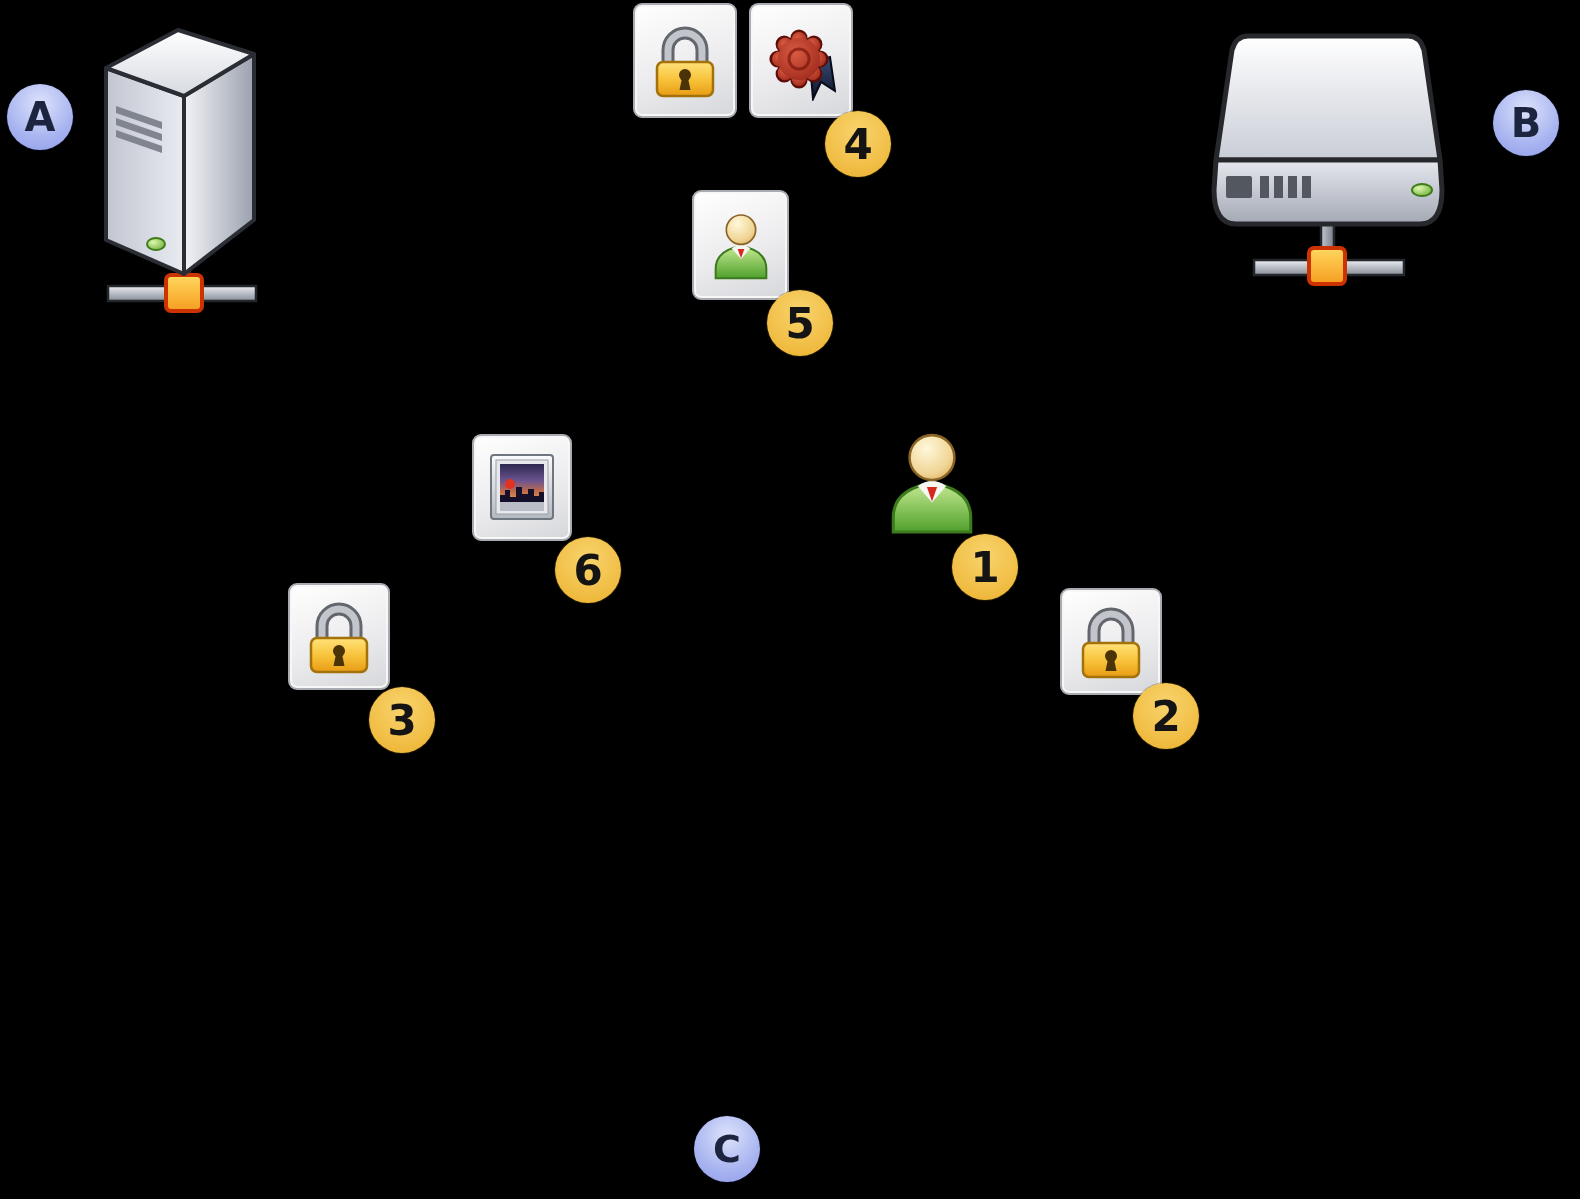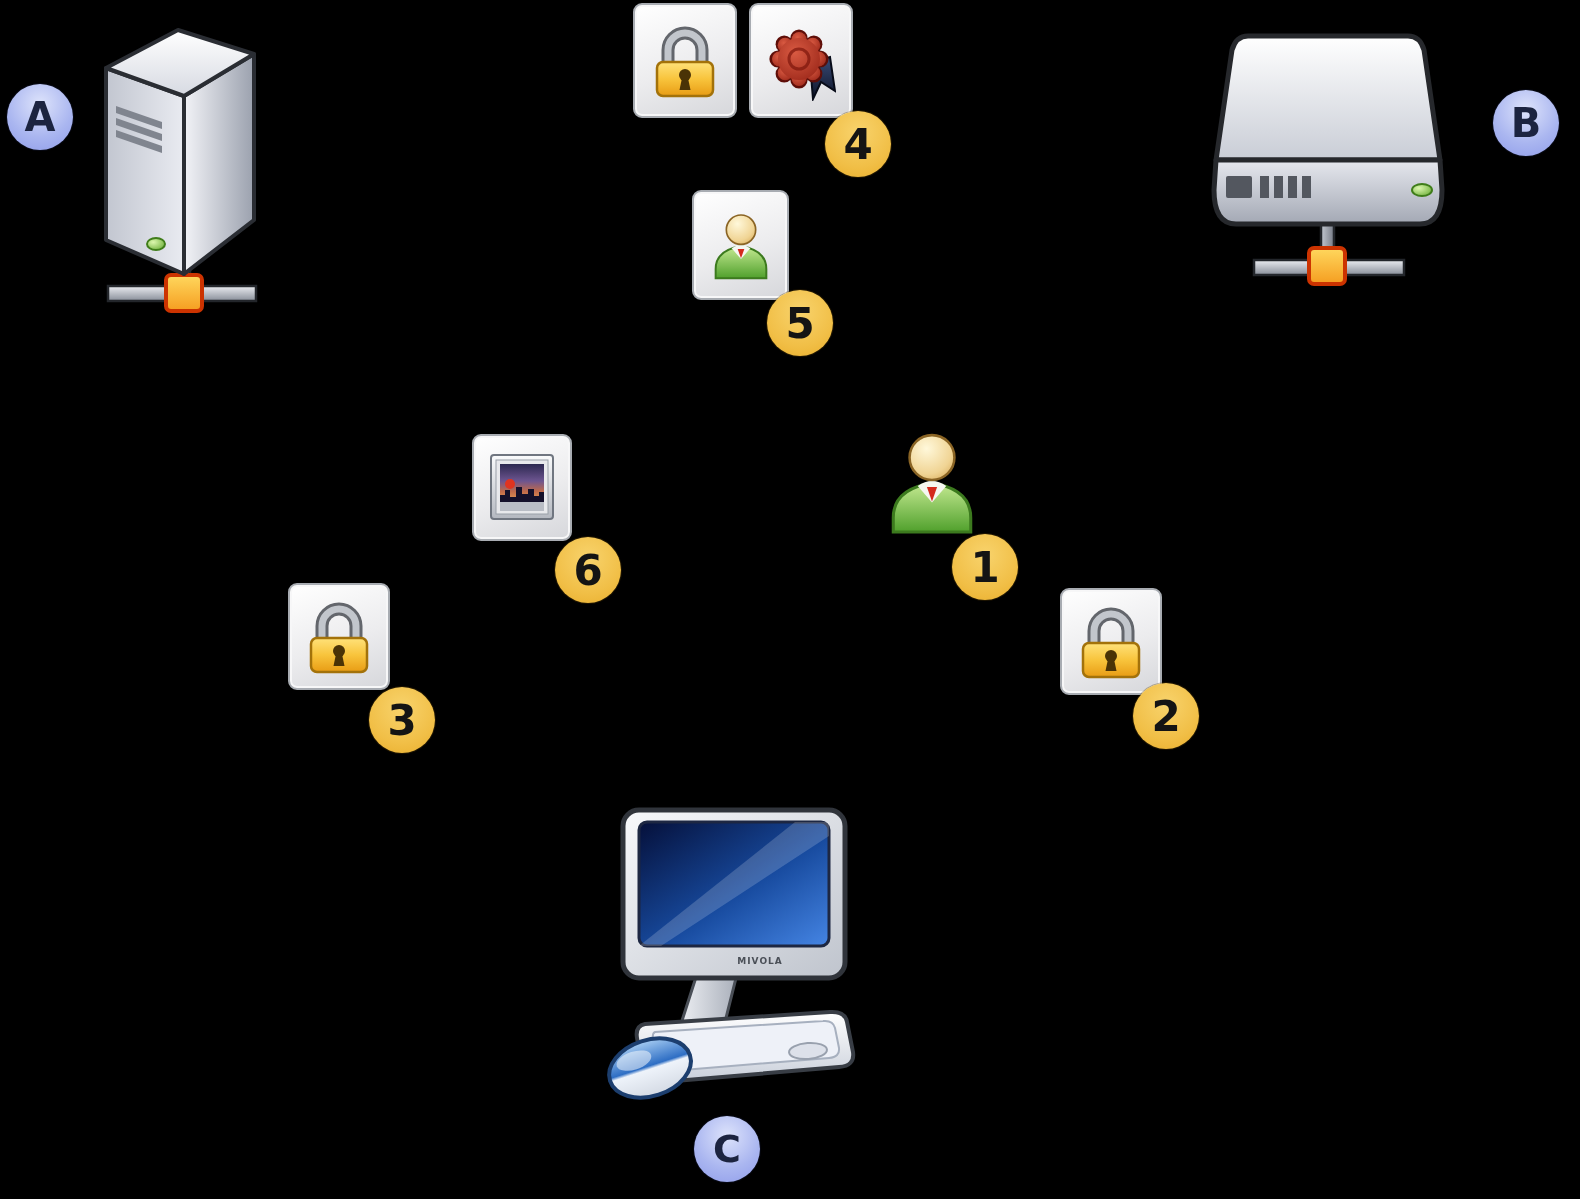--- a/index.html
+++ b/index.html
@@ -270,32 +270,16 @@
       <path d="M 14,44 L 14,26 A 17,17 0 0 1 48,26 L 48,44" fill="none" stroke="#63666c" stroke-width="13"></path>
       <path d="M 14,44 L 14,26 A 17,17 0 0 1 48,26 L 48,44" fill="none" stroke="#c2c6cc" stroke-width="7"></path>
       <rect x="3" y="38" width="56" height="34" rx="6" fill="url(#gGold)" stroke="#a3720a" stroke-width="2.5"></rect>
       <circle cx="31" cy="51" r="6" fill="#4a3306"></circle>
       <path d="M 28,54 L 34,54 L 36.5,66 L 25.5,66 Z" fill="#4a3306"></path>
     </svg>
   </div>
 
   <div class="badge number" style="left:369px;top:687px">3</div>
 
-  <div class="icon-wrap" style="left:595px;top:806px">
-    <svg width="265" height="300" viewBox="0 0 265 300">
-      <path d="M 102,168 L 142,168 L 128,224 L 84,224 Z" fill="url(#gStand)" stroke="#4a4f57" stroke-width="3"></path>
-      <rect x="28" y="4" width="222" height="168" rx="16" fill="url(#gMon)" stroke="#30343b" stroke-width="5"></rect>
-      <rect x="44" y="16" width="190" height="124" rx="8" fill="url(#gScr)" stroke="#1d2742" stroke-width="3"></rect>
-      <path d="M 44,140 L 200,16 L 234,16 L 234,30 L 66,140 Z" fill="#ffffff" opacity="0.18"></path>
-      <text x="165" y="158" text-anchor="middle" font-size="9" letter-spacing="1" fill="#4a4f57" font-weight="bold">MIVOLA</text>
-      <path d="M 50,218 L 235,206 Q 250,205 252,216 L 258,246 Q 260,260 244,261 L 68,276 Q 50,277 48,264 L 42,232 Q 40,220 50,218 Z" fill="url(#gKb)" stroke="#383d45" stroke-width="4"></path>
-      <path d="M 60,226 L 228,215 Q 238,214 240,222 L 244,242 Q 245,251 234,252 L 76,265 Q 66,266 64,258 L 58,234 Q 57,227 60,226 Z" fill="#eef1f8" stroke="#a7b0bf" stroke-width="2"></path>
-      <ellipse cx="213" cy="245" rx="19" ry="8" transform="rotate(-4 213 245)" fill="#dde1ea" stroke="#99a1ae" stroke-width="2"></ellipse>
-      <g transform="rotate(-18 55 262)">
-        <ellipse cx="55" cy="262" rx="42" ry="28" fill="url(#gMouse)" stroke="#1c3e6e" stroke-width="4"></ellipse>
-        <ellipse cx="42" cy="250" rx="18" ry="9" fill="#ffffff" opacity="0.5"></ellipse>
-      </g>
-    </svg>
-  </div>
 
   <div class="badge letter" style="left:694px;top:1116px;font-size:38px">C</div>
 
 </div>
 
 </body></html>

